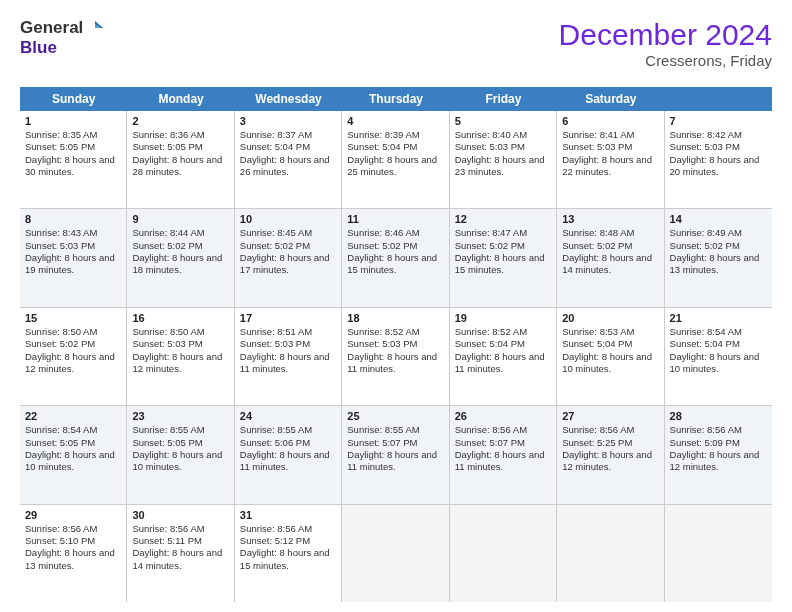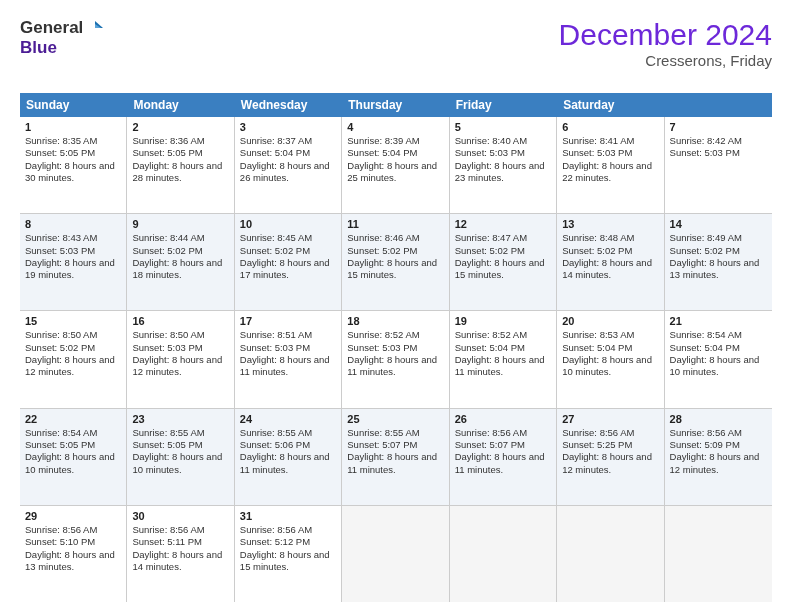--- a/index.html
+++ b/index.html
@@ -14,21 +14,21 @@
       width: 792px;
       height: 612px;
       padding: 18px 20px 10px 20px;
       display: flex;
       flex-direction: column;
     }
     .header {
       display: flex;
       justify-content: space-between;
       align-items: flex-start;
-      margin-bottom: 24px;
+      margin-bottom: 18px;
     }
     .logo {
       display: flex;
       align-items: center;
       gap: 4px;
     }
     .title-block {
       text-align: right;
     }
     .main-title {
@@ -48,21 +48,21 @@
     .cal-header {
       display: grid;
       grid-template-columns: repeat(7, 1fr);
       background: #3a7fc1;
     }
     .cal-header-cell {
       color: #fff;
       font-size: 12px;
       font-weight: bold;
       padding: 5px 6px;
-      text-align: left;
+      text-align: center;
     }
     .cal-body {
       display: flex;
       flex-direction: column;
       flex: 1;
     }
     .cal-row {
       display: grid;
       grid-template-columns: repeat(7, 1fr);
       flex: 1;
@@ -170,20 +170,21 @@
           <div class="cal-cell">
             <span class="day-num">6</span>
             <span class="cell-line">Sunrise: 8:41 AM</span>
             <span class="cell-line">Sunset: 5:03 PM</span>
             <span class="cell-line">Daylight: 8 hours and 22 minutes.</span>
           </div>
           <div class="cal-cell">
             <span class="day-num">7</span>
             <span class="cell-line">Sunrise: 8:42 AM</span>
             <span class="cell-line">Sunset: 5:03 PM</span>
+            <span class="cell-line">Daylight: 8 hours and 20 minutes.</span>
           </div>
         </div>
         <div class="cal-row">
           <div class="cal-cell">
             <span class="day-num">8</span>
             <span class="cell-line">Sunrise: 8:43 AM</span>
             <span class="cell-line">Sunset: 5:03 PM</span>
             <span class="cell-line">Daylight: 8 hours and 19 minutes.</span>
           </div>
           <div class="cal-cell">

